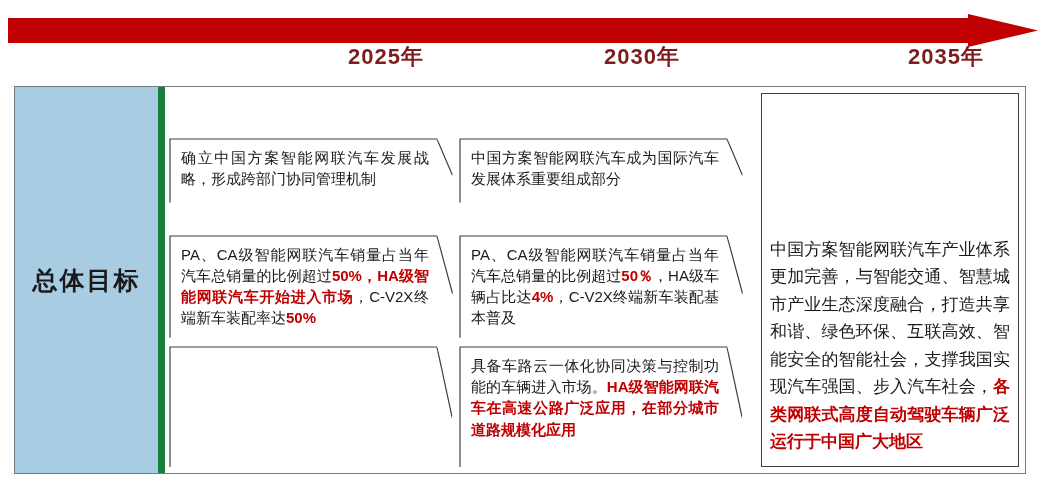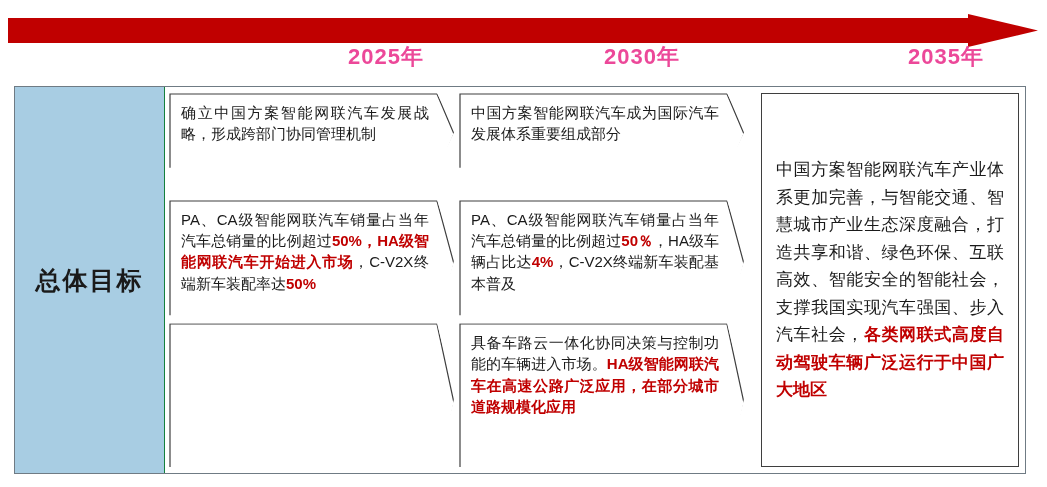--- a/index.html
+++ b/index.html
@@ -28,21 +28,21 @@
     height: 58px;
   }
   .timeline svg {
     display: block;
   }
   .year {
     position: absolute;
     top: 28px;
     font-size: 22px;
     font-weight: bold;
-    color: #ec4899;
+    color: #7f1d1d;
     letter-spacing: 1px;
     white-space: nowrap;
   }
   .year-1 { left: 340px; }
   .year-2 { left: 596px; }
   .year-3 { left: 900px; }
 
   
   .body-wrap {
     position: absolute;
@@ -50,21 +50,21 @@
     top: 86px;
     width: 1012px;
     height: 388px;
     border: 1px solid #6f7b84;
     box-sizing: border-box;
     display: flex;
   }
   .goal-cell {
     width: 158px;
     background: #a8cde3;
-    border-right: 1px solid #15803d;
+    border-right: 7px solid #15803d;
     display: flex;
     align-items: center;
     justify-content: center;
     box-sizing: border-box;
   }
   .goal-label {
     font-size: 25px;
     font-weight: bold;
     color: #1a1a1a;
     letter-spacing: 2px;
@@ -107,32 +107,32 @@
   }
   .chev-outline polygon {
     fill: none;
     stroke: #3f3f3f;
     stroke-width: 1.2;
   }
   .chev-text {
     position: relative;
     z-index: 2;
   }
-  .box-a { height: 82px; }
+  .box-a { height: 82px; margin-top: 45px; }
   .box-b { height: 128px; margin-top: 24px; }
   .box-c { height: 160px; }
 
   .plain-box {
     box-sizing: border-box;
     border: 1px solid #3f3f3f;
     background: #ffffff;
     height: 100%;
     display: flex;
-    align-items: center;
-    padding: 10px 14px;
+    align-items: flex-end;
+    padding: 10px 8px;
     font-size: 17px;
     line-height: 1.62;
     color: #1a1a1a;
     text-align: justify;
   }
 
   .red {
     color: #c00000;
     font-weight: bold;
   }

